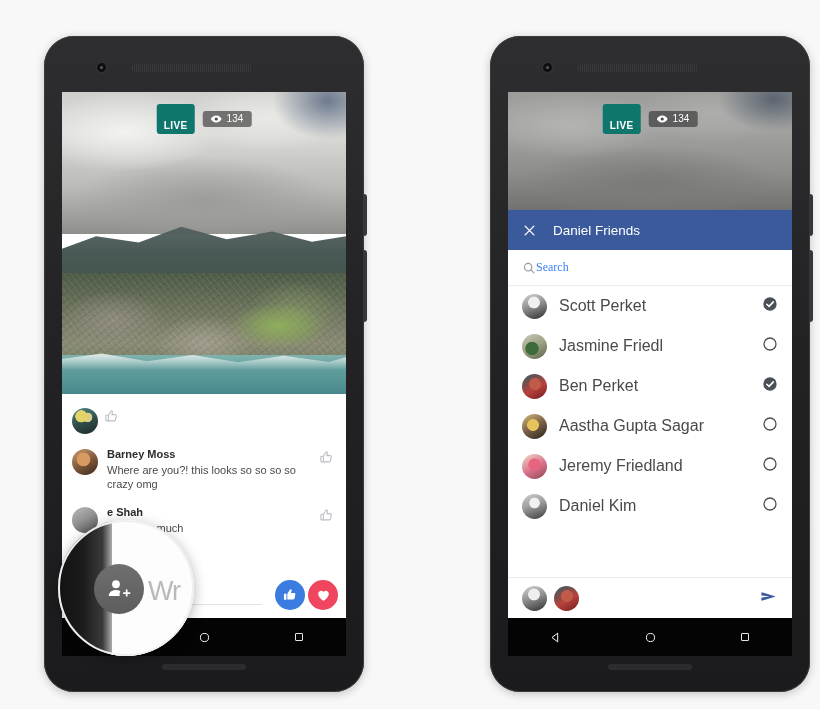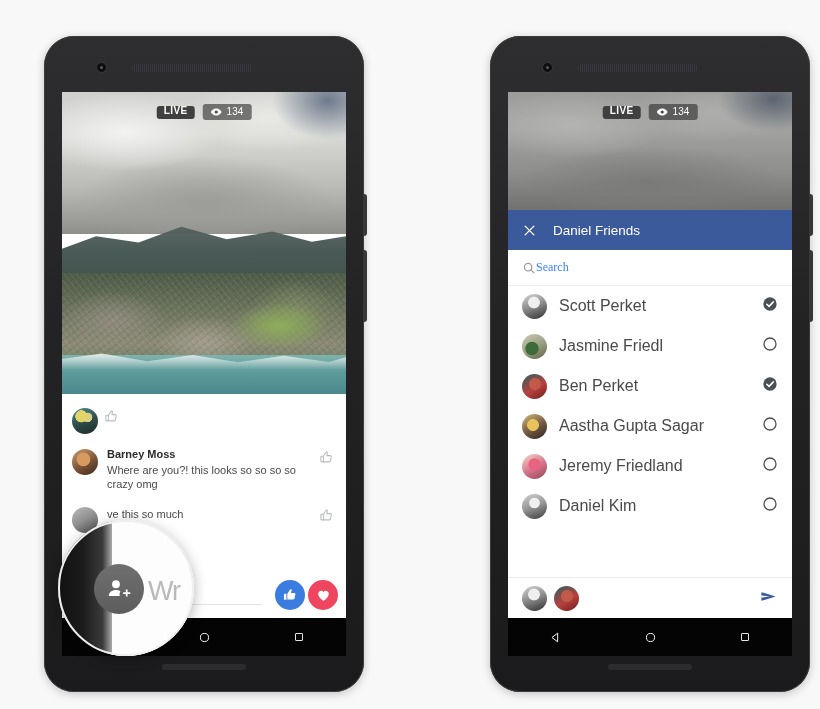--- a/index.html
+++ b/index.html
@@ -169,26 +169,26 @@
     position: absolute;
     left: 50%;
     transform: translateX(-50%);
     top: 12px;
     display: flex;
     align-items: center;
     gap: 8px;
     z-index: 5;
   }
   .live-badge {
-    background: #404040;
+    background: #0f766e;
     color: #fff;
     font-size: 10px;
     font-weight: bold;
     letter-spacing: .4px;
-    padding: 0 7px 3px 7px;
+    padding: 17px 7px 3px 7px;
     border-radius: 3px;
     line-height: 1;
     text-align: right;
   }
   .view-pill {
     display: flex;
     align-items: center;
     gap: 5px;
     background: rgba(46,46,46,.62);
     color: #fff;
@@ -471,20 +471,21 @@
             <svg width="15" height="15" viewBox="0 0 24 24" fill="none" stroke="#b9bcc2" stroke-width="1.7" stroke-linejoin="round">
               <path d="M7 10v9H4a1 1 0 0 1-1-1v-7a1 1 0 0 1 1-1h3z"></path>
               <path d="M7 10l4.2-6.4c.3-.5 1-.7 1.5-.4.6.3.9 1 .7 1.7L12.6 9H18c1 0 1.8.9 1.6 1.9l-1.2 6A2 2 0 0 1 16.4 19H7"></path>
             </svg>
           </div>
         </div>
 
         <div class="c-row">
           <div class="c-av av-shah"></div>
           <div class="c-body">
+            <div class="c-name">e Shah</div>
             <div class="c-text">ve this so much</div>
           </div>
           <div class="c-like">
             <svg width="15" height="15" viewBox="0 0 24 24" fill="none" stroke="#b9bcc2" stroke-width="1.7" stroke-linejoin="round">
               <path d="M7 10v9H4a1 1 0 0 1-1-1v-7a1 1 0 0 1 1-1h3z"></path>
               <path d="M7 10l4.2-6.4c.3-.5 1-.7 1.5-.4.6.3.9 1 .7 1.7L12.6 9H18c1 0 1.8.9 1.6 1.9l-1.2 6A2 2 0 0 1 16.4 19H7"></path>
             </svg>
           </div>
         </div>
 

